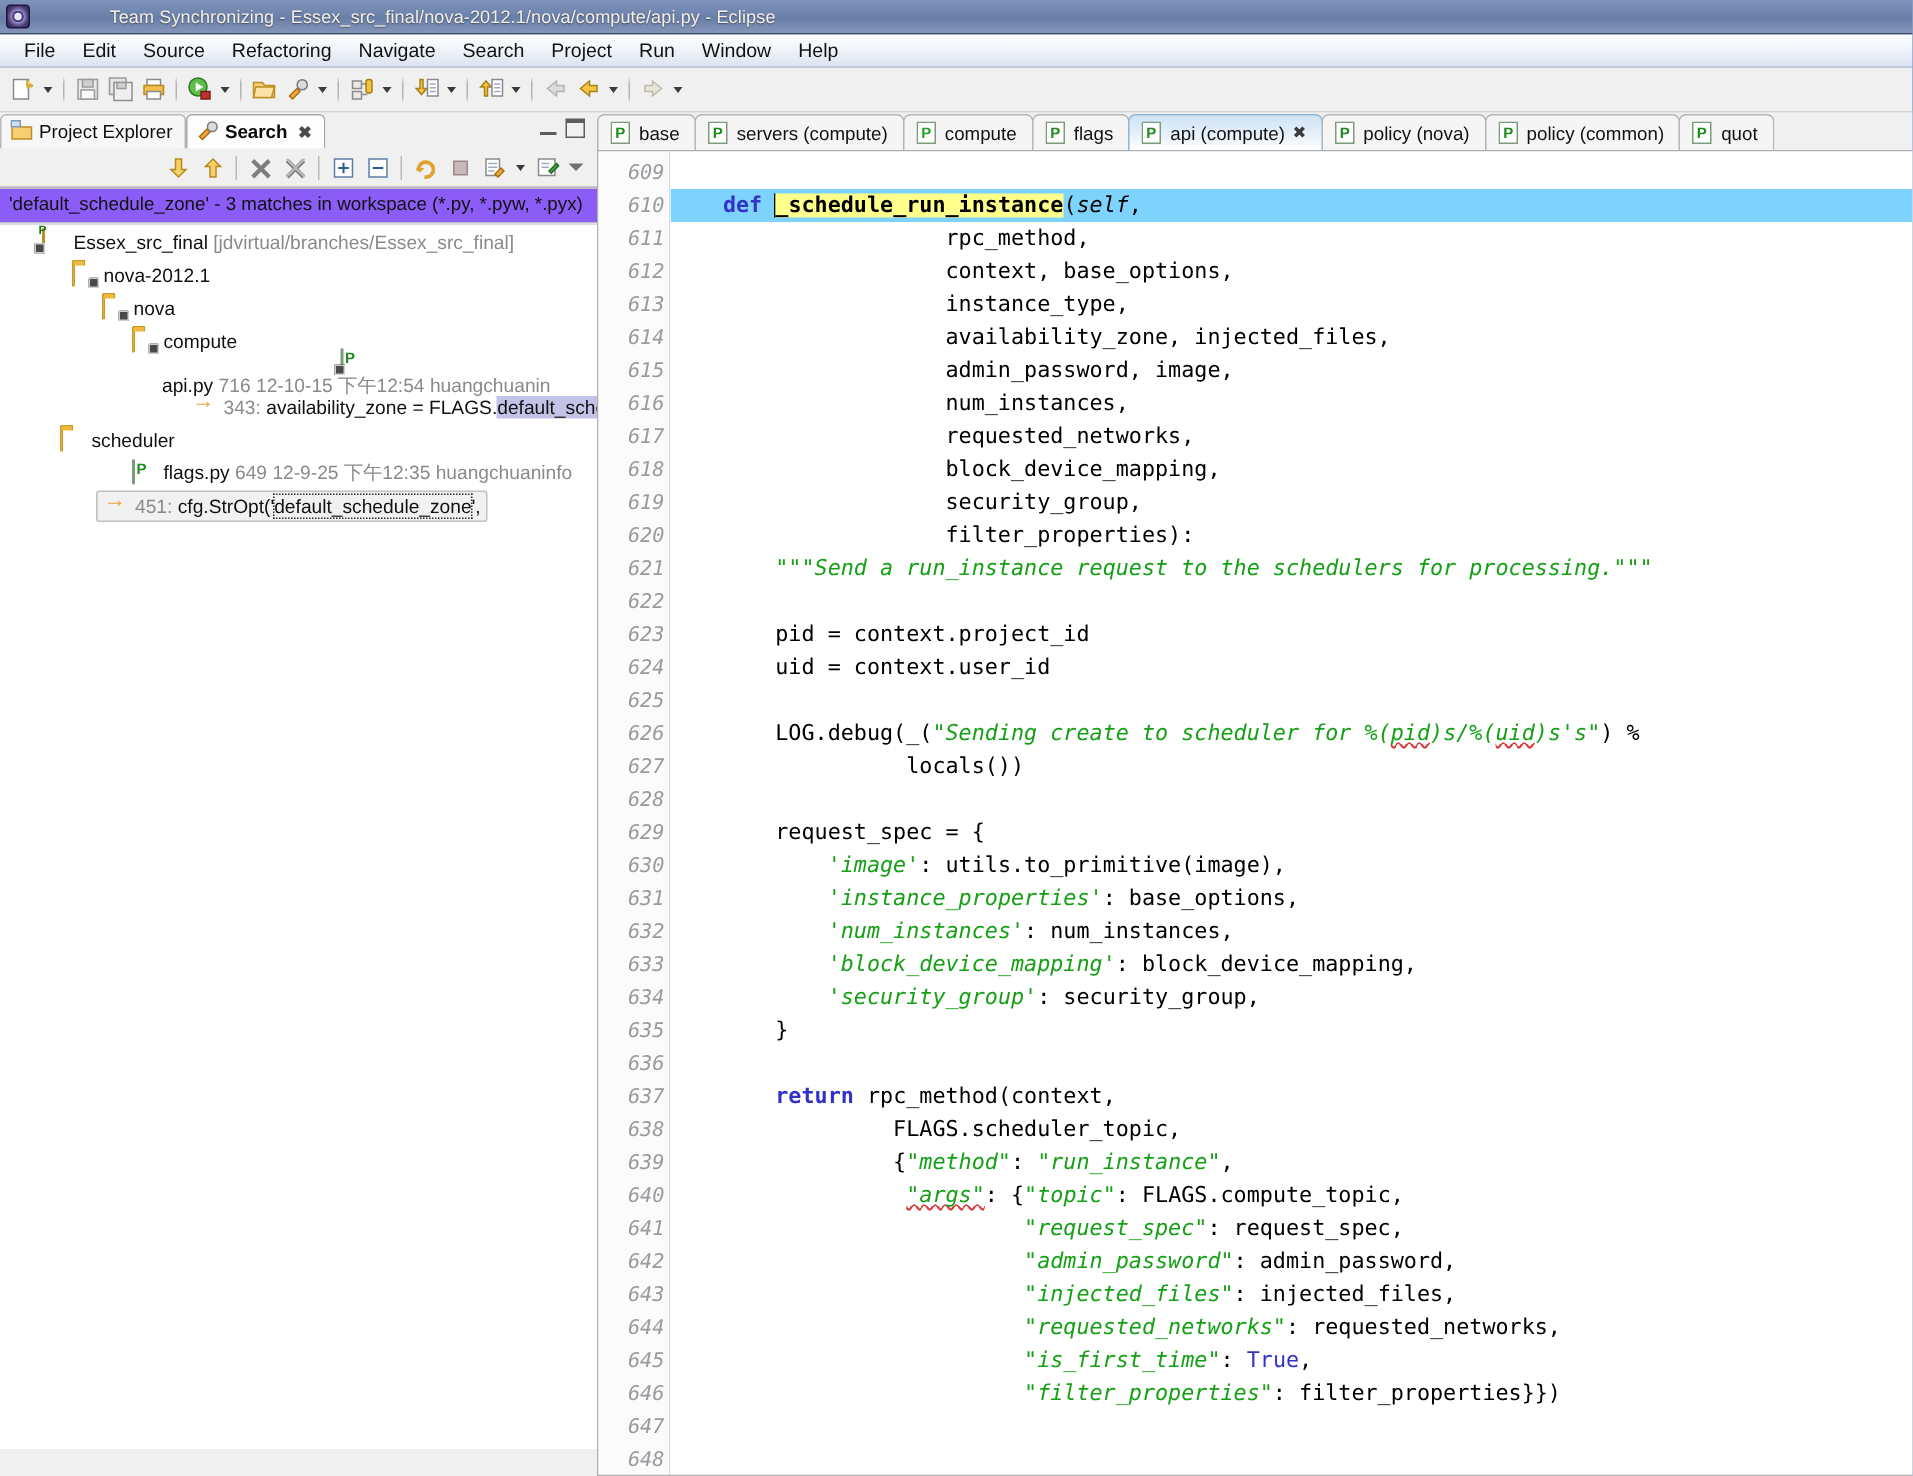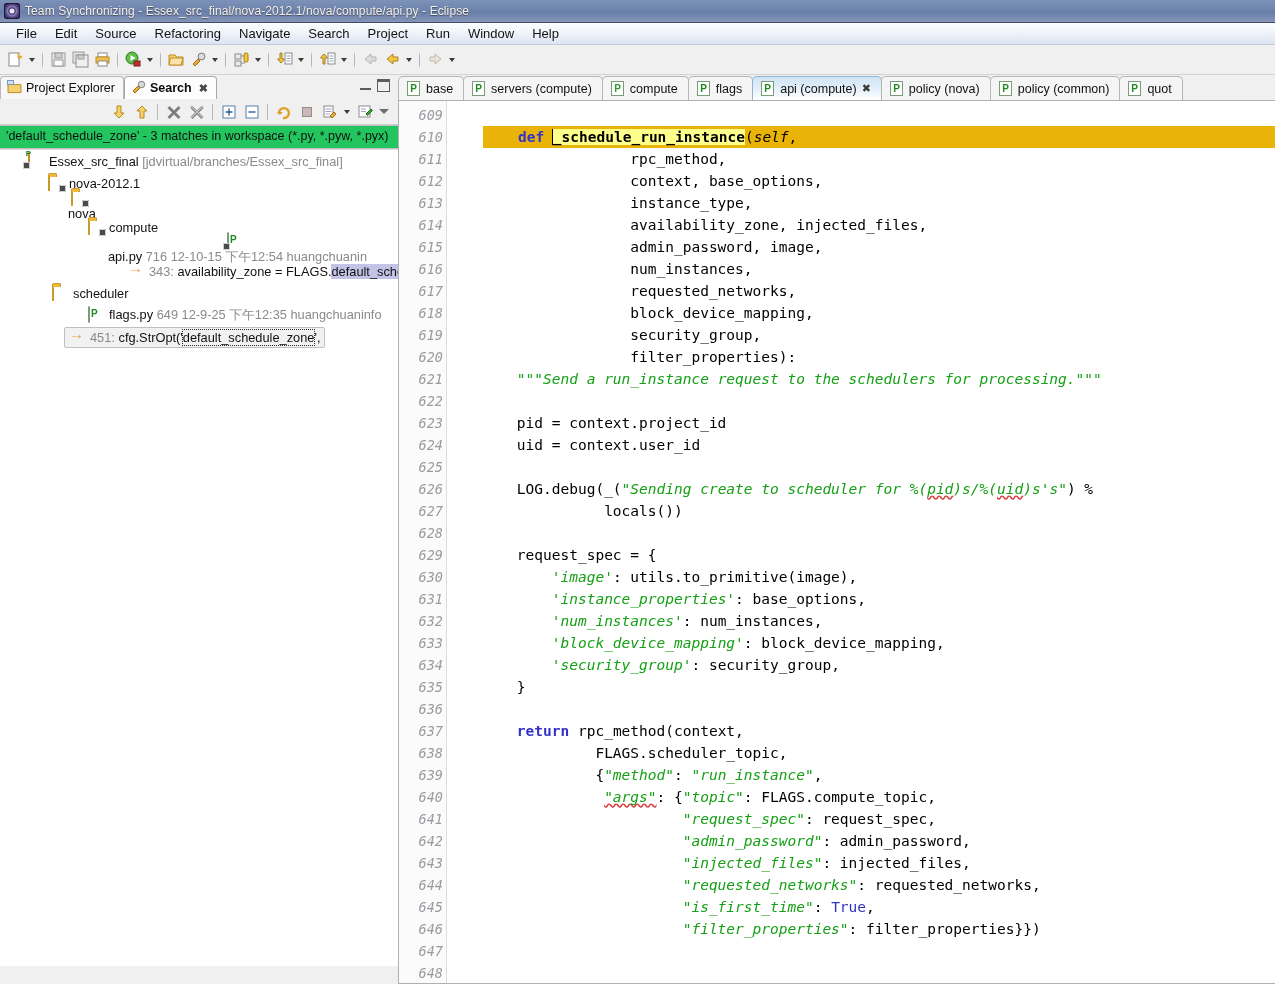--- a/index.html
+++ b/index.html
@@ -8,21 +8,21 @@
     font-family:"Liberation Sans", sans-serif;
     background:#6d82ab;
   }
   #app{ position:relative; width:1275px; height:984px; }
 
   
   .titlebar{
     position:absolute; left:0; top:0; width:1275px; height:23px;
     background:linear-gradient(180deg,#7d92b8 0%, #6e84ad 45%, #687fa9 55%, #8695b8 100%);
     border-bottom:1px solid #3f4d6b;
-    display:flex; align-items:center; padding-left:4px;
+    display:flex; align-items:center; padding-left:4px;gap:48px;
   }
   .eclipse-icon{
     width:16px; height:16px; margin-right:5px; position:relative;
     border-radius:3px;
     background:radial-gradient(circle at 50% 50%, #c9c2e6 0%, #8c7fc0 38%, #463a72 62%, #2d2352 100%);
     box-shadow:inset 0 0 0 1px #1d1838;
   }
   .eclipse-icon::after{
     content:""; position:absolute; left:4px; top:4px; width:8px; height:8px;
     border-radius:50%; background:#e9e6f5; box-shadow:inset 0 0 0 1.5px #4a3e7d;
@@ -104,21 +104,21 @@
   }
   .vtb{ width:23px; height:22px; display:flex; align-items:center; justify-content:center; cursor:default; border-radius:2px;}
   .vtb-sep{ width:1px; height:16px; background:#b8b8b8; margin:0 4px; }
   .vtb-menu{ width:16px; height:22px; display:flex; align-items:center; justify-content:center; cursor:default;}
   .vtb-menu::after{
     content:""; border-left:5px solid transparent; border-right:5px solid transparent;
     border-top:5px solid #6f6f6f;
   }
 
   .search-header{
-    background:#22c55e; border:1px solid #bfbfbf; border-left:none; border-right:none;
+    background:#8b5cf6; border:1px solid #bfbfbf; border-left:none; border-right:none;
     padding:2px 4px 3px 6px; font-size:12.5px; color:#111; line-height:17px;
   }
   .search-tree{
     background:#ffffff; height:calc(909px - 24px - 26px - 42px);
     overflow:hidden; position:relative; font-size:12.8px; color:#111;
     border-top:1px solid #dcdcdc;
   }
   .trow{
     display:flex; align-items:center; height:22px; white-space:nowrap; cursor:default;
   }
@@ -222,21 +222,21 @@
     content:"\2296"; position:absolute; right:-11px; top:0; font-size:11px; color:#9aa8bd;
   }
   .codearea{
     flex:1; position:relative; padding-top:3px; overflow:hidden;
     background:#ffffff;
   }
   .cline{
     height:22px; line-height:22px; white-space:pre;
     font-family:"DejaVu Sans Mono", monospace; font-size:14.5px; color:#000;
   }
-  .cline.current{ background:#eab308;margin-left:36px; }
+  .cline.current{ background:#7dd3fc; }
   .kw{ color:#3232c8; font-weight:bold; }
   .kwt{ color:#3232c8; }
   .str{ color:#15a015; font-style:italic; }
   .cmt{ color:#15a015; font-style:italic; }
   .ital{ font-style:italic; }
   .hl-name{ background:#ffff8c; font-weight:bold; color:#000; }
   .caret{ border-left:1.5px solid #000; margin-left:-1px; }
   .sq{
     text-decoration:underline wavy #d83c3c;
     text-decoration-skip-ink:none;
@@ -467,21 +467,21 @@
             <span class="tlabel"><span>Essex_src_final</span><span class="muted"> [jdvirtual/branches/Essex_src_final]</span></span>
           </span>
         </div>
         <div class="trow" style="padding-left: 48px;">
           <span style="display: flex; align-items: center;">
             <span class="ico"><span class="ic-folder"></span></span>
             <span class="tlabel"><span>nova-2012.1</span></span>
           </span>
         </div>
         <div class="trow" style="padding-left: 68px;">
-          <span style="display: flex; align-items: center; flex-direction: column;">
+          <span style="display: flex; align-items: center;">
             <span class="ico"><span class="ic-folder"></span></span>
             <span class="tlabel"><span>nova</span></span>
           </span>
         </div>
         <div class="trow" style="padding-left: 88px;">
           <span style="display: flex; align-items: center;">
             <span class="ico"><span class="ic-folder"></span></span>
             <span class="tlabel"><span>compute</span></span>
           </span>
         </div>
@@ -490,21 +490,21 @@
             <span class="ico"><span class="ic-pyfile"></span></span>
             <span class="tlabel"><span>api.py</span><span class="muted"> 716</span><span class="muted">  12-10-15 下午12:54</span><span class="muted">  huangchuanin</span></span>
           </span>
         </div>
         <div class="trow" style="padding-left: 128px;">
           <span style="display: flex; align-items: center;">
             <span class="ico"><span class="ic-match"></span></span>
             <span class="tlabel"><span class="muted">343:</span><span> availability_zone = FLAGS.</span><span class="match-hl">default_sche</span></span>
           </span>
         </div>
-        <div class="trow" style="padding-left: 52px;">
+        <div class="trow" style="padding-left: 40px;">
           <span style="display: flex; align-items: center;">
             <span class="ico"><span class="ic-folder nodeco"></span></span>
             <span class="tlabel"><span>scheduler</span></span>
           </span>
         </div>
         <div class="trow" style="padding-left: 88px;">
           <span style="display: flex; align-items: center;">
             <span class="ico"><span class="ic-pyfile nodeco"></span></span>
             <span class="tlabel"><span>flags.py</span><span class="muted"> 649</span><span class="muted">  12-9-25 下午12:35</span><span class="muted">  huangchuaninfo</span></span>
           </span>

